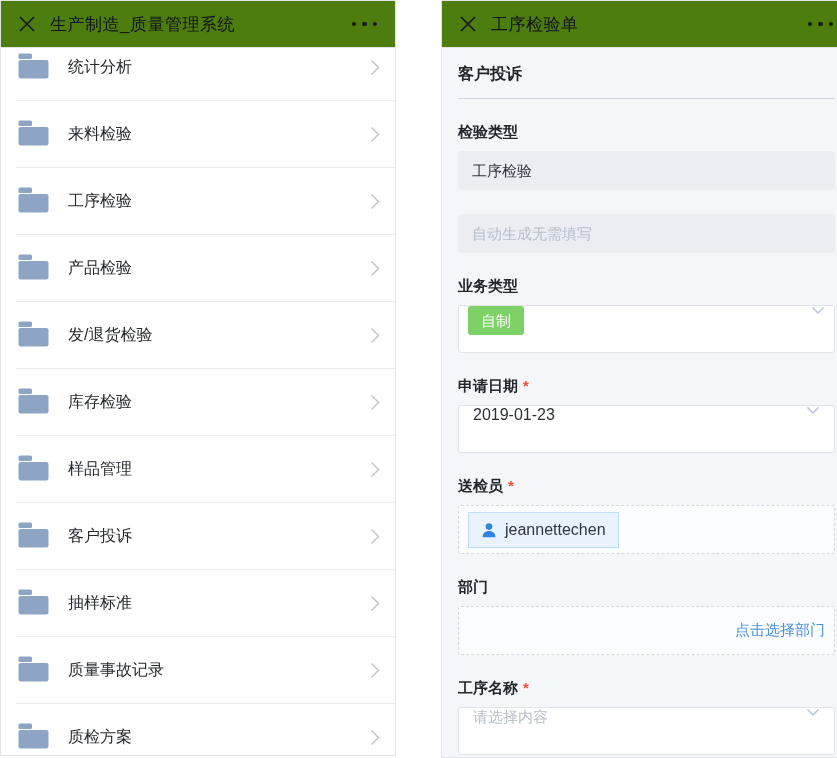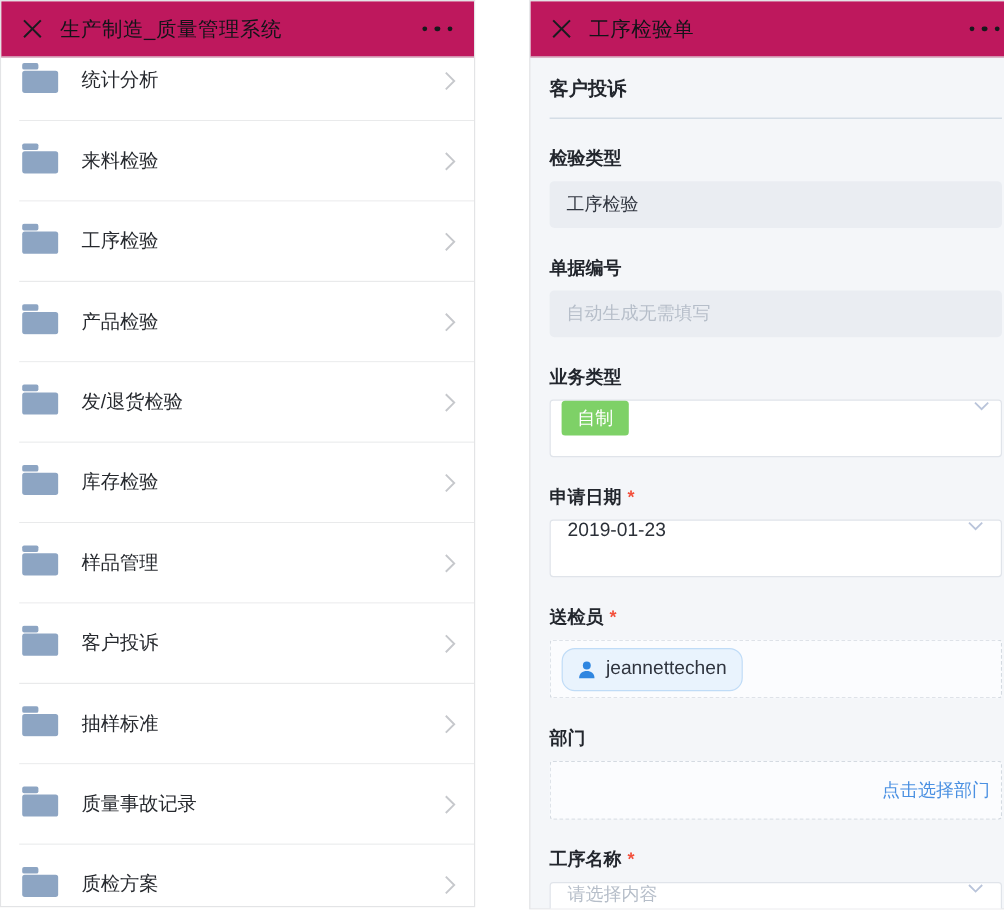--- a/index.html
+++ b/index.html
@@ -6,21 +6,21 @@
   html,body { width:837px; height:758px; background:#ffffff;
     font-family:"Liberation Sans","DejaVu Sans",sans-serif; overflow:hidden; }
   .stage { position:relative; width:837px; height:758px; }
 
   
   .screen { position:absolute; top:0; overflow:hidden; border:1px solid #e3e4e6; }
   .screen-left  { left:0;   width:396px; height:756px; background:#ffffff; }
   .screen-right { left:441px; width:411px; height:758px; background:#f4f6f9; }
 
   
-  .hdr { position:relative; z-index:5; height:47px; background:#be185d;
+  .hdr { position:relative; z-index:5; height:47px; background:#4d7c0f;
     border-bottom:1px solid #e2e2e3; display:flex; align-items:center; padding:0 16px; }
   .hdr .close { width:20px; height:20px; display:flex; align-items:center; justify-content:center; cursor:pointer; }
   .hdr .title { margin-left:13px; font-size:17px; color:#111418; letter-spacing:.5px; }
   .hdr .more { margin-left:auto; display:flex; gap:6px; align-items:center; cursor:pointer; padding:6px 2px; }
   .hdr .more i { width:4.5px; height:4.5px; border-radius:50%; background:#17191c; }
 
   
   .list { position:relative; z-index:1; margin-top:-14px; }
   .item { height:67px; display:flex; align-items:center; padding:0 15px 0 17px;
     background:#fff; position:relative; cursor:pointer; }
@@ -42,21 +42,21 @@
   .select { height:48px; background:#ffffff; border:1px solid #e0e4ea; border-radius:3px;
     display:flex; align-items:flex-start; padding:0 14px; cursor:pointer; }
   .select .val { font-size:16px; color:#2b3038; }
   .select .val.ph { font-size:15px; color:#b6bec9; }
   .select .dchev { margin-left:auto; display:flex; }
   .select.tagged { padding:0 9px; }
   .tag { background:#7ed167; color:#ffffff; border-radius:3px; padding:7px 13px;
     font-size:15px; line-height:1; }
   .dashed { min-height:49px; border:1px dashed #d4dae1; border-radius:3px;
     background:#fbfcfe; display:flex; align-items:center; padding:0 9px; }
-  .chip { height:36px; background:#e9f3fd; border:1px solid #c0dcf7; border-radius:11px;
+  .chip { height:36px; background:#e9f3fd; border:1px solid #c0dcf7; border-radius:0;
     display:flex; align-items:center; gap:8px; padding:13px 12px; font-size:16px; color:#30353f; cursor:pointer; }
   .dept-btn { justify-content:flex-end; cursor:pointer; }
   .dept-btn .link { color:#4a90e2; font-size:15px; }
 </style>
 </head>
 <body>
 
 <div class="stage">
 
   <div class="screen screen-left">
@@ -230,23 +230,20 @@
       <div class="sec-title">客户投诉</div>
 
       <div class="group">
         <div class="g-label">
           <span>检验类型</span>
         </div>
         <div class="field-ro">工序检验</div>
       </div>
 
       <div class="group">
-        <div class="g-label">
-          <span>单据编号</span>
-        </div>
         <div class="field-ro ph">自动生成无需填写</div>
       </div>
 
       <div class="group">
         <div class="g-label">
           <span>业务类型</span>
         </div>
         <div class="select tagged">
           <span class="tag">自制</span>
           <span class="dchev">

